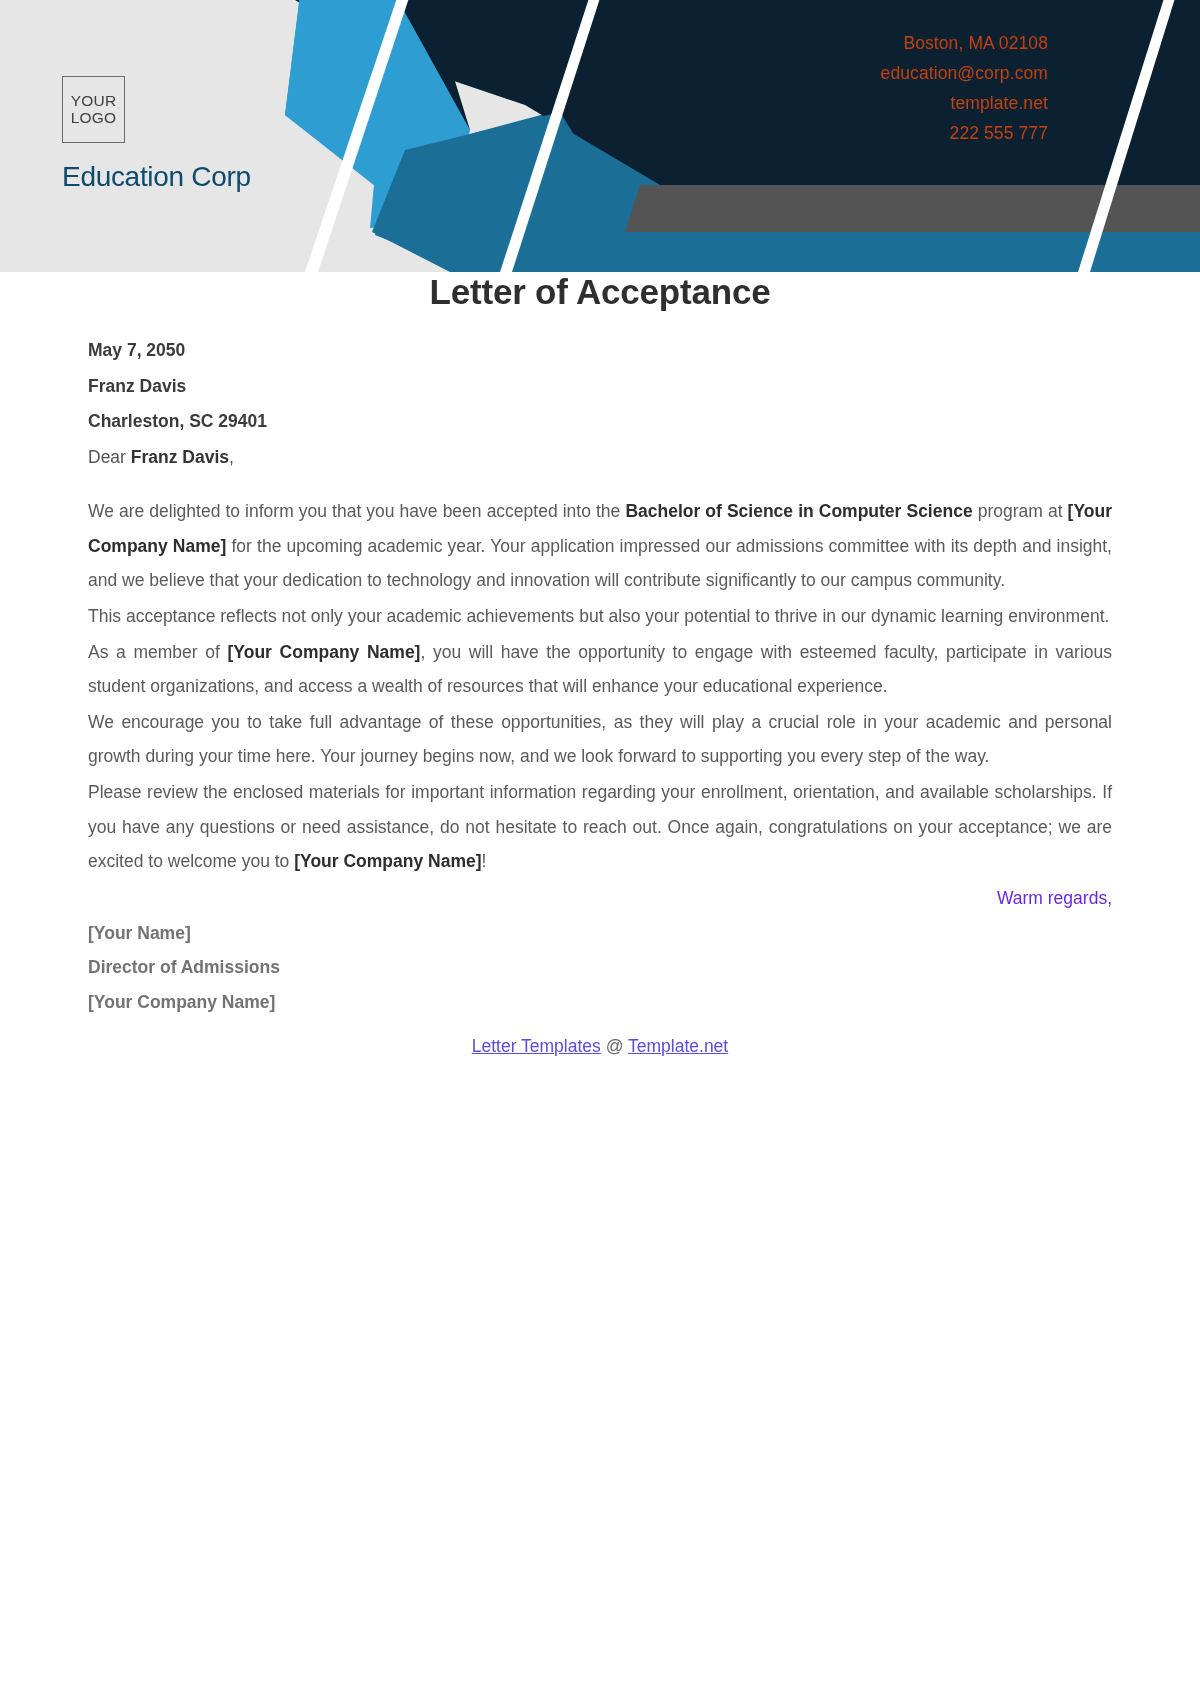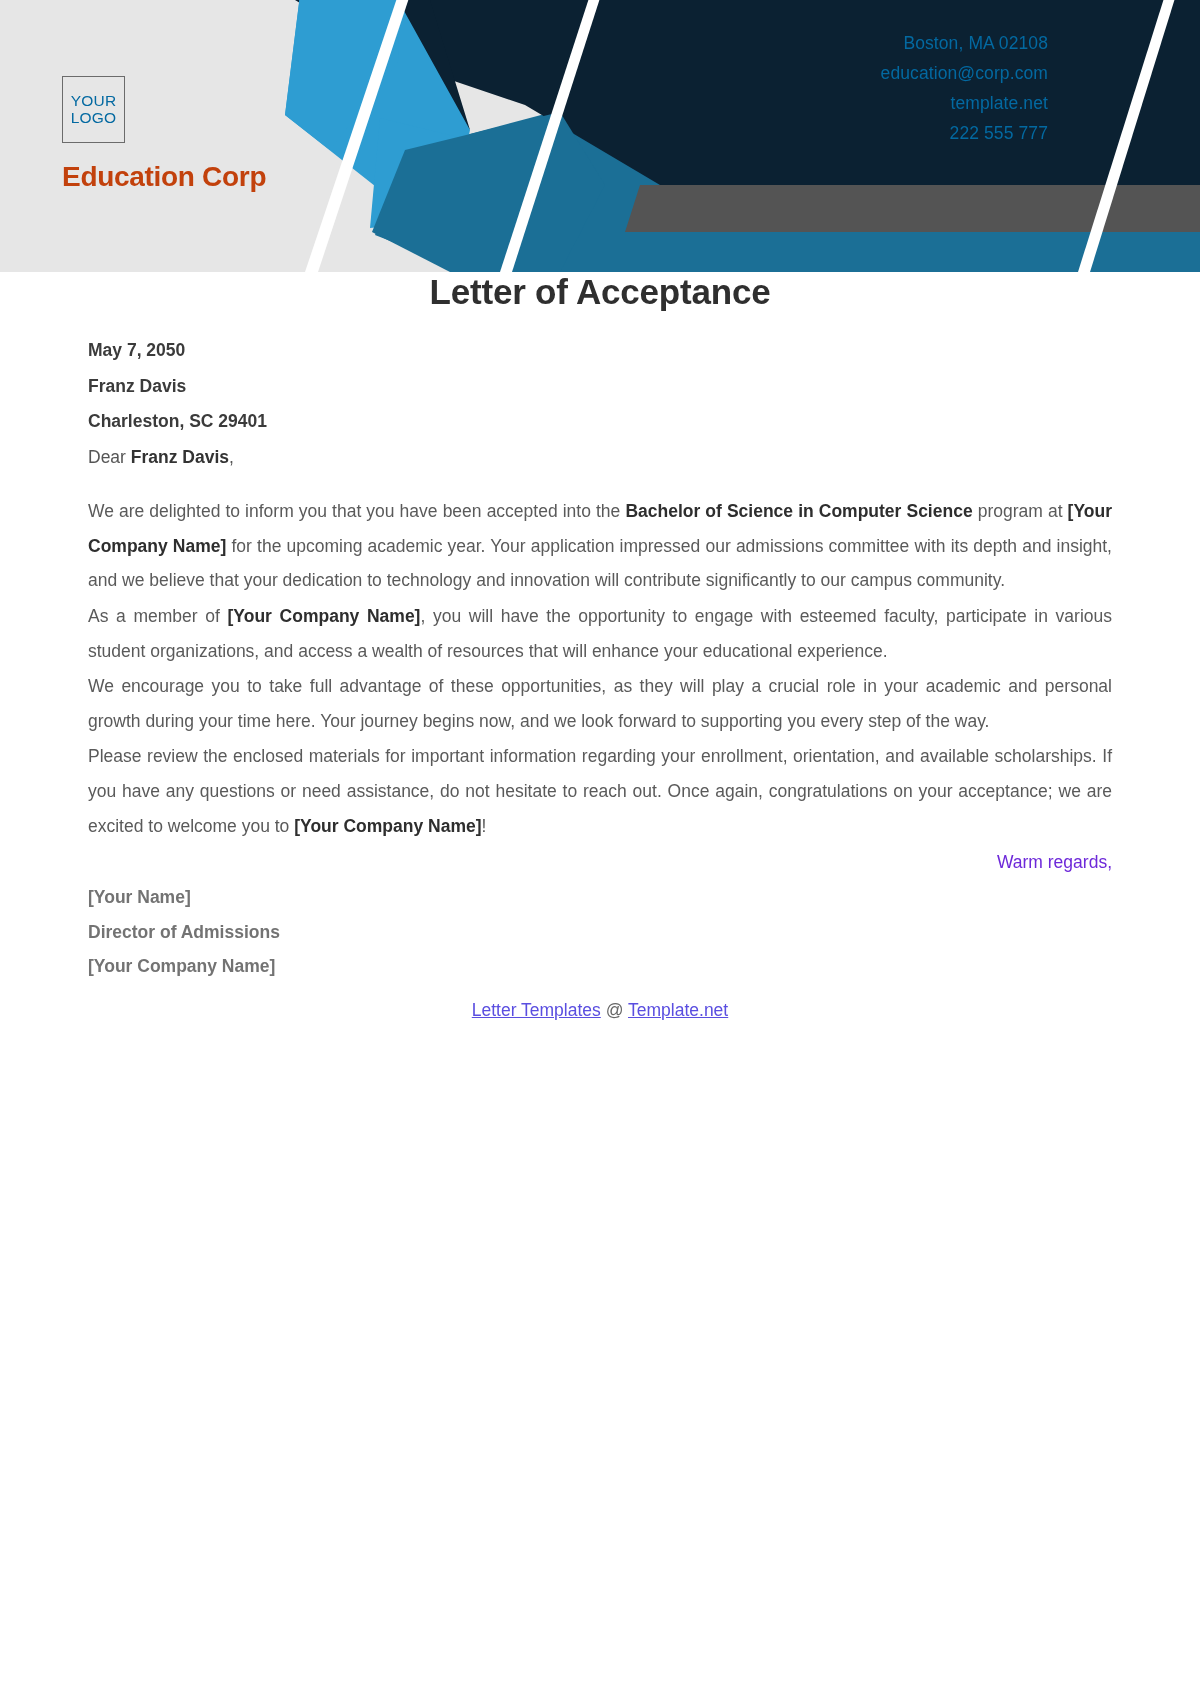--- a/index.html
+++ b/index.html
@@ -44,44 +44,44 @@
     display: flex;
     flex-direction: column;
     align-items: center;
     justify-content: center;
     line-height: 1.08;
   }
 
   .logo-box span {
     font-size: 15.5px;
     font-weight: 400;
-    color: #0369a1;
+    color: #404040;
     letter-spacing: 0.2px;
     font-family: "Liberation Sans", sans-serif;
   }
 
   .company-name {
     margin-top: 18px;
     font-size: 28px;
-    font-weight: bold;
-    color: #c2410c;
+    font-weight: normal;
+    color: #0c4a6e;
     letter-spacing: -0.3px;
     white-space: nowrap;
   }
 
   .contact-block {
     position: absolute;
     right: 152px;
     top: 28px;
     text-align: right;
     z-index: 6;
   }
 
   .contact-line {
-    color: #0369a1;
+    color: #c2410c;
     font-size: 17.5px;
     line-height: 1.72;
     letter-spacing: 0.1px;
     white-space: nowrap;
   }
 
   
   .doc {
     position: relative;
     padding: 0 88px;
@@ -201,20 +201,21 @@
   <div class="meta-line">May 7, 2050</div>
   <div class="meta-line">Franz Davis</div>
   <div class="meta-line">Charleston, SC 29401</div>
 
   <div class="salutation">
     <span>Dear </span><b>Franz Davis</b><span>,</span>
   </div>
 
   <div id="paragraphs">
       <p class="body-par"><span>We are delighted to inform you that you have been accepted into the </span><b>Bachelor of Science in Computer Science</b><span> program at </span><b>[Your Company Name]</b><span> for the upcoming academic year. Your application impressed our admissions committee with its depth and insight, and we believe that your dedication to technology and innovation will contribute significantly to our campus community.</span></p>
+      <p class="body-par"><span>This acceptance reflects not only your academic achievements but also your potential to thrive in our dynamic learning environment.</span></p>
       <p class="body-par"><span>As a member of </span><b>[Your Company Name]</b><span>, you will have the opportunity to engage with esteemed faculty, participate in various student organizations, and access a wealth of resources that will enhance your educational experience.</span></p>
       <p class="body-par"><span>We encourage you to take full advantage of these opportunities, as they will play a crucial role in your academic and personal growth during your time here. Your journey begins now, and we look forward to supporting you every step of the way.</span></p>
       <p class="body-par"><span>Please review the enclosed materials for important information regarding your enrollment, orientation, and available scholarships. If you have any questions or need assistance, do not hesitate to reach out. Once again, congratulations on your acceptance; we are excited to welcome you to </span><b>[Your Company Name]</b><span>!</span></p>
     </div>
 
   <div class="closing">Warm regards,</div>
 
   <div class="sign-line">[Your Name]</div>
   <div class="sign-line">Director of Admissions</div>
   <div class="sign-line">[Your Company Name]</div>

